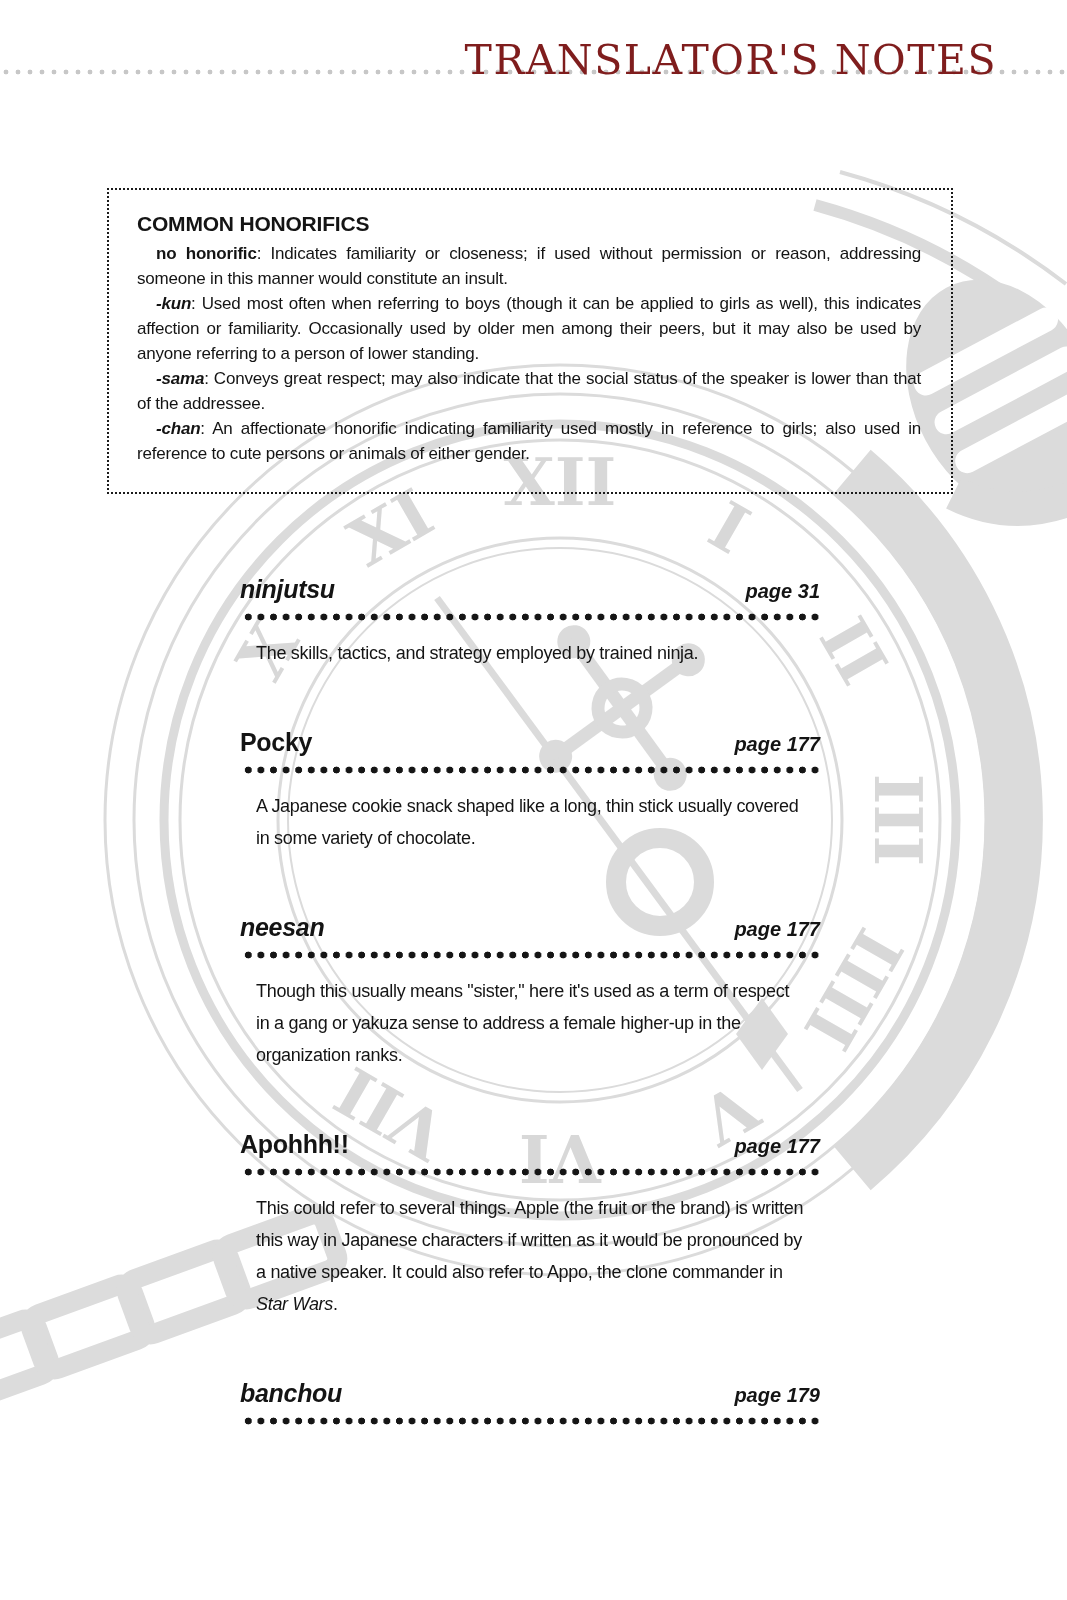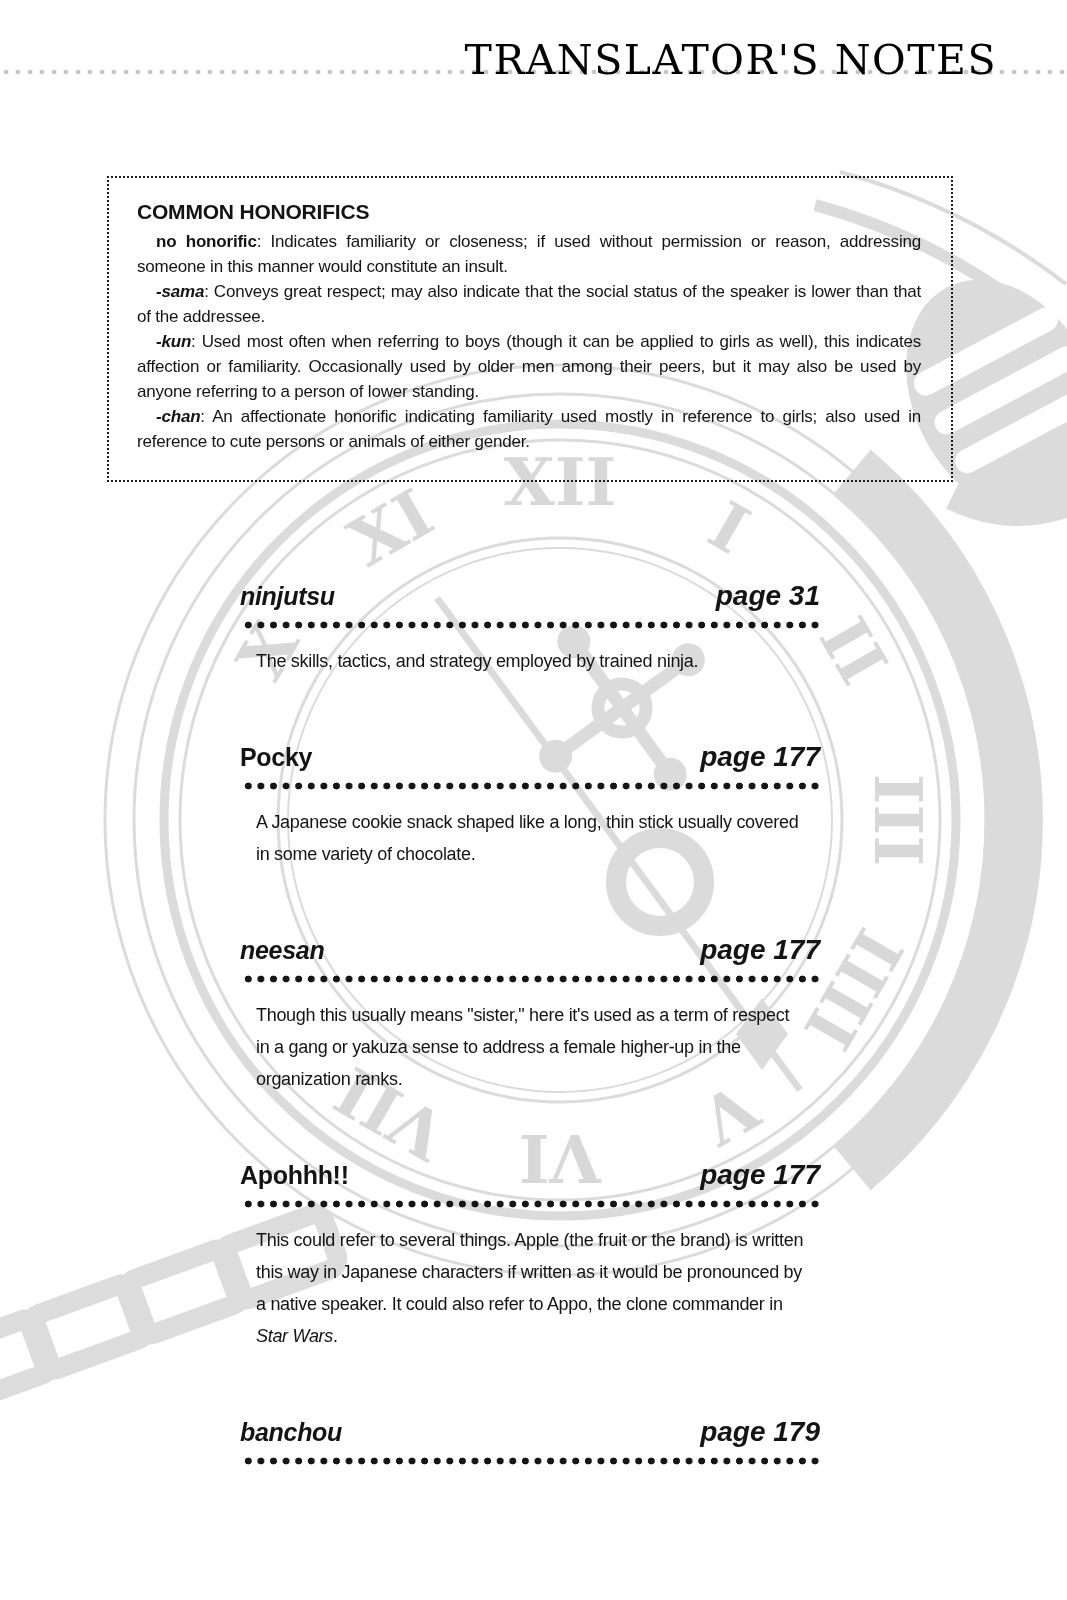--- a/index.html
+++ b/index.html
@@ -15,47 +15,47 @@
   
   .title-dots{
     position:absolute;top:69px;left:0;width:1067px;height:6px;
     background-image:radial-gradient(circle,#c7c7c7 2.1px,transparent 2.7px);
     background-size:12px 6px;background-position:0 50%;
   }
   .page-title{
     position:absolute;top:40px;right:70px;margin:0;
     font-family:"DejaVu Serif",serif;font-weight:500;
     font-size:41px;letter-spacing:1.5px;line-height:1;
-    color:#000000;white-space:nowrap;
+    color:#7f1d1d;white-space:nowrap;
   }
 
   
   .honorifics-box{
-    position:absolute;top:176px;left:107px;width:846px;box-sizing:border-box;
+    position:absolute;top:188px;left:107px;width:846px;box-sizing:border-box;
     border:2px dotted #1b1b1b;
     padding:22px 30px 26px 28px;
   }
   .box-heading{
     margin:0 0 5px 0;font-size:21px;font-weight:bold;letter-spacing:-0.2px;
   }
   .hon-item{
     margin:0;font-size:17px;line-height:25px;letter-spacing:-0.2px;
     text-align:justify;
   }
   .hon-term{font-weight:bold;margin-left:19px;}
   .italic{font-style:italic;}
 
   
   .entries{position:absolute;top:556px;left:240px;width:580px;}
   .entry{margin:0 0 40px 0;}
   .entry-head{
     display:flex;justify-content:space-between;align-items:baseline;
   }
   .entry-term{font-size:25px;font-weight:bold;letter-spacing:-0.3px;}
-  .entry-page{font-size:28px;font-weight:bold;font-style:italic;letter-spacing:0;margin-top:24px;}
+  .entry-page{font-size:20px;font-weight:bold;font-style:italic;letter-spacing:0;margin-top:24px;}
   .entry-dots{
     height:8px;margin:9px 0 14px 0;
     background-image:radial-gradient(circle,#151515 3.2px,transparent 3.7px);
     background-size:12.6px 8px;background-position:2px 50%;
   }
   .entry-def{
     margin:16px;font-size:18px;line-height:32px;letter-spacing:-0.3px;
   }
 </style>
 </head>
@@ -130,22 +130,22 @@
 
 <div class="content">
 
   <div class="title-dots"></div>
   <h1 class="page-title">TRANSLATOR'S NOTES</h1>
 
   <div class="honorifics-box">
     <h2 class="box-heading">COMMON HONORIFICS</h2>
     <div>
         <p class="hon-item"><span class="hon-term">no honorific</span><span>: </span><span>Indicates familiarity or closeness; if used without permission or reason, addressing someone in this manner would constitute an insult.</span></p>
+        <p class="hon-item"><span class="hon-term italic">-kun</span><span>: </span><span>Used most often when referring to boys (though it can be applied to girls as well), this indicates affection or familiarity. Occasionally used by older men among their peers, but it may also be used by anyone referring to a person of lower standing.</span></p>
         <p class="hon-item"><span class="hon-term italic">-sama</span><span>: </span><span>Conveys great respect; may also indicate that the social status of the speaker is lower than that of the addressee.</span></p>
-        <p class="hon-item"><span class="hon-term italic">-kun</span><span>: </span><span>Used most often when referring to boys (though it can be applied to girls as well), this indicates affection or familiarity. Occasionally used by older men among their peers, but it may also be used by anyone referring to a person of lower standing.</span></p>
         <p class="hon-item"><span class="hon-term italic">-chan</span><span>: </span><span>An affectionate honorific indicating familiarity used mostly in reference to girls; also used in reference to cute persons or animals of either gender.</span></p>
       </div>
   </div>
 
   <div class="entries">
       <div class="entry">
     <div class="entry-head">
       <span class="entry-term italic">ninjutsu</span>
       <span class="entry-page">page 31</span>
     </div>

